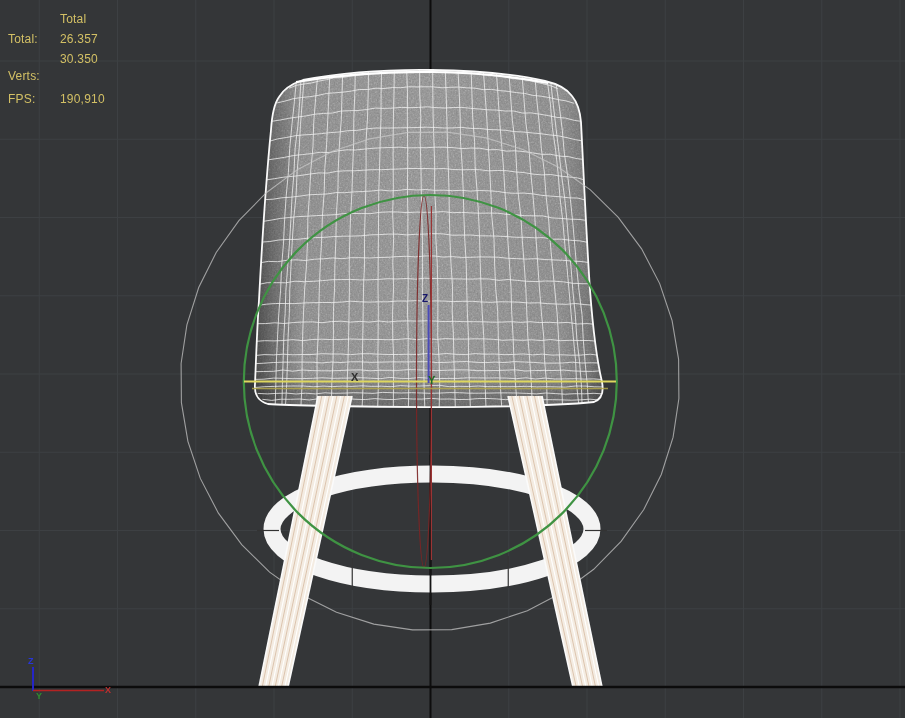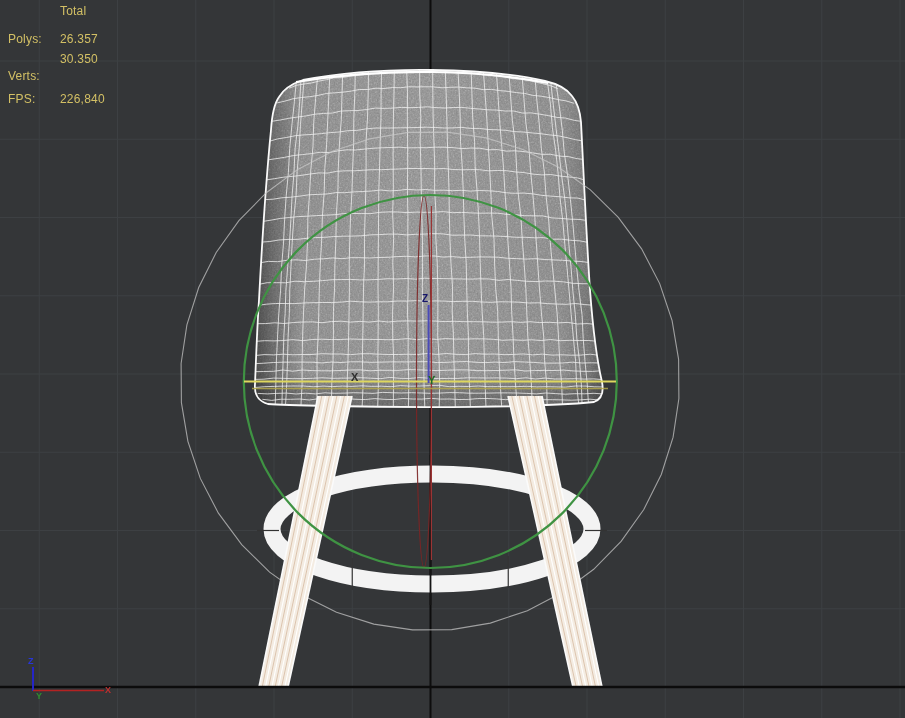--- a/index.html
+++ b/index.html
@@ -194,21 +194,21 @@
     <g id="navTripod">
       <line x1="33" y1="691" x2="33" y2="667" stroke="#2525c8" stroke-width="2"></line>
       <line x1="33" y1="690.5" x2="104" y2="690.5" stroke="#b32222" stroke-width="1.5"></line>
       <text x="28" y="664" font-size="9" font-weight="bold" fill="#2836d6" font-family="Liberation Sans, sans-serif">Z</text>
       <text x="105" y="693" font-size="9" font-weight="bold" fill="#c03030" font-family="Liberation Sans, sans-serif">X</text>
       <text x="36" y="699" font-size="9" font-weight="bold" fill="#2f8f2f" font-family="Liberation Sans, sans-serif">Y</text>
     </g>
   </svg>
 
   <div class="stats">
-    <div class="stat-value" style="top:1px">Total</div>
-    <div class="stat-label" style="top:29px">Polys:</div>
+    <div class="stat-value" style="top:9px">Total</div>
+    <div class="stat-label" style="top:29px">Total:</div>
     <div class="stat-value" style="top:29px">26.357</div>
     <div class="stat-label" style="top:66px">Verts:</div>
     <div class="stat-value" style="top:49px">30.350</div>
     <div class="stat-label" style="top:89px">FPS:</div>
-    <div class="stat-value" style="top:89px">226,840</div>
+    <div class="stat-value" style="top:89px">190,910</div>
   </div>
 </div>
 
 </body></html>

